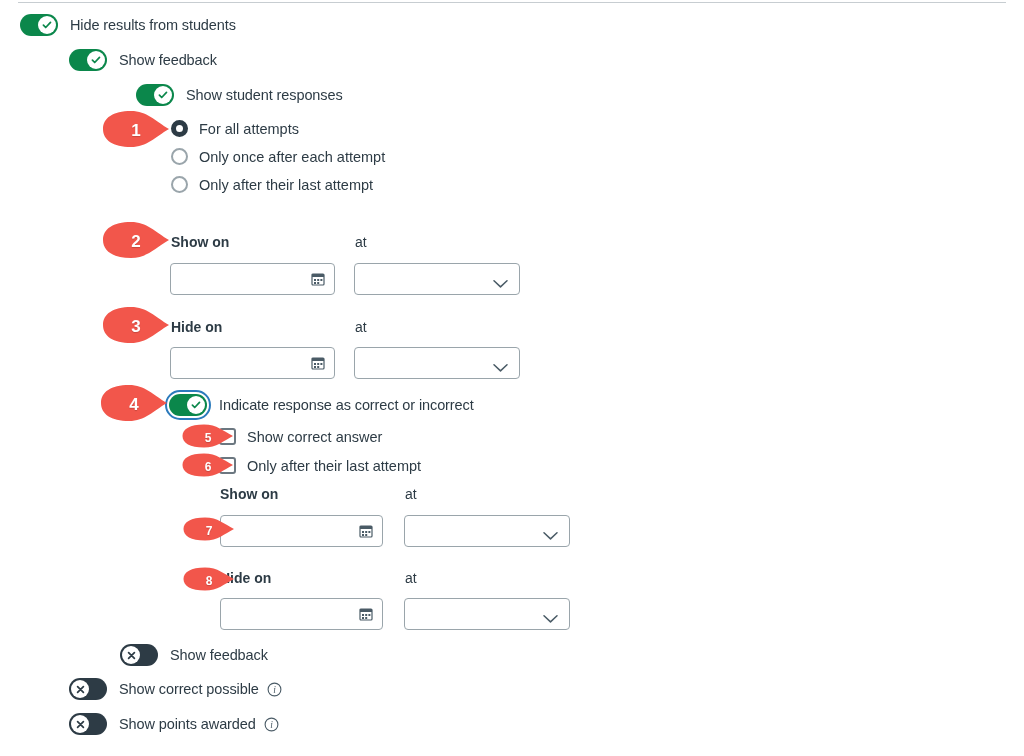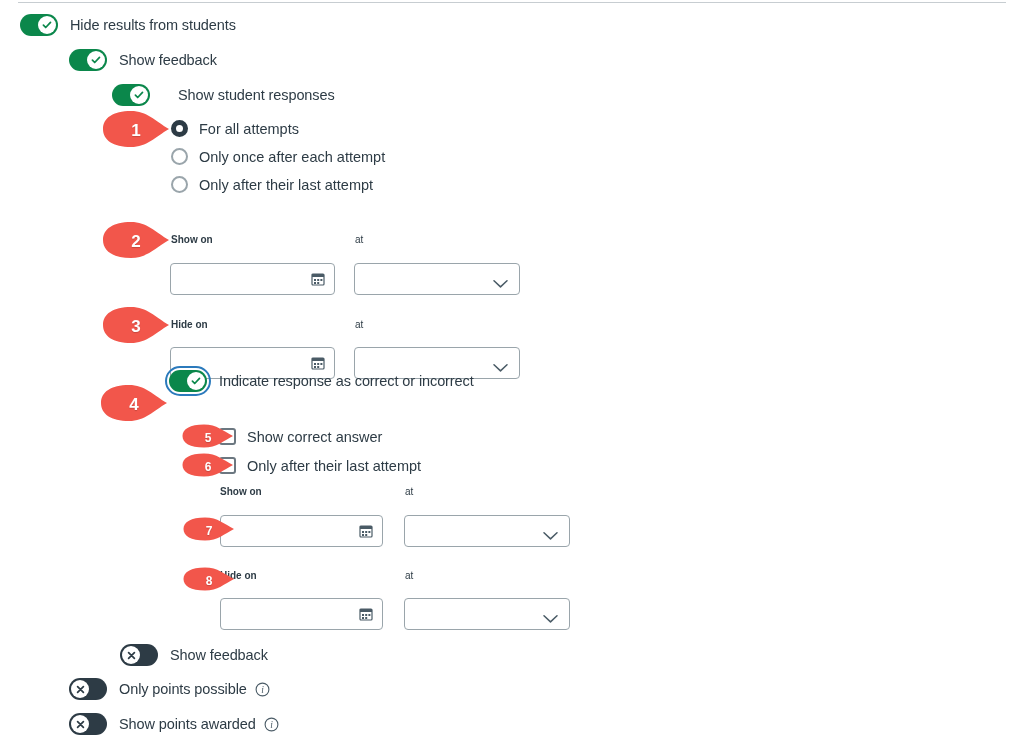--- a/index.html
+++ b/index.html
@@ -125,21 +125,21 @@
   }
   .checkbox-label {
     margin-left: 11px;
     font-size: 14.5px;
     color: #2d3b45;
   }
 
   
   .fld-label {
     position: absolute;
-    font-size: 10px;
+    font-size: 14px;
     font-weight: bold;
     color: #2d3b45;
   }
   .fld-label.plain {
     font-weight: normal;
   }
 
   
   .date-input, .time-select {
     position: absolute;
@@ -234,21 +234,21 @@
     <span class="toggle on">
       <span class="knob">
         <svg width="12" height="12" viewBox="0 0 12 12">
             <path d="M2.4 6.1 L4.7 8.5 L9.5 3.4" stroke="#0b874b" stroke-width="1.7" fill="none" stroke-linecap="round" stroke-linejoin="round"></path>
           </svg>
       </span>
     </span>
     <span class="toggle-label">Show feedback</span>
   </div>
 
-  <div class="row" style="left:112px; top:84px;gap:16px;">
+  <div class="row" style="left:136px; top:84px;">
     <span class="toggle on">
       <span class="knob">
         <svg width="12" height="12" viewBox="0 0 12 12">
             <path d="M2.4 6.1 L4.7 8.5 L9.5 3.4" stroke="#0b874b" stroke-width="1.7" fill="none" stroke-linecap="round" stroke-linejoin="round"></path>
           </svg>
       </span>
     </span>
     <span class="toggle-label">Show student responses</span>
   </div>
 
@@ -308,21 +308,21 @@
   </div>
   <div class="time-select" style="left:354px; top:347px; width:166px;">
     <span class="field-text"></span>
     <span class="chev">
       <svg width="15" height="9" viewBox="0 0 15 9">
           <path d="M1 1.2 L7.5 7.4 L14 1.2" stroke="#4a5b66" stroke-width="1.5" fill="none" stroke-linecap="round" stroke-linejoin="round"></path>
         </svg>
     </span>
   </div>
 
-  <div class="row" style="left:169px; top:370px;">
+  <div class="row" style="left:169px; top:394px;">
     <span class="toggle on focused">
       <span class="knob">
         <svg width="12" height="12" viewBox="0 0 12 12">
             <path d="M2.4 6.1 L4.7 8.5 L9.5 3.4" stroke="#0b874b" stroke-width="1.7" fill="none" stroke-linecap="round" stroke-linejoin="round"></path>
           </svg>
       </span>
     </span>
     <span class="toggle-label">Indicate response as correct or incorrect</span>
   </div>
 
@@ -397,21 +397,21 @@
   </div>
 
   <div class="row" style="left:69px; top:678px;">
     <span class="toggle off">
       <span class="knob">
         <svg width="11" height="11" viewBox="0 0 11 11">
             <path d="M2.6 2.6 L8.4 8.4 M8.4 2.6 L2.6 8.4" stroke="#2d3b45" stroke-width="1.7" stroke-linecap="round"></path>
           </svg>
       </span>
     </span>
-    <span class="toggle-label">Only points possible</span>
+    <span class="toggle-label">Show correct possible</span>
     <span class="info-icon">
       <svg width="15" height="15" viewBox="0 0 15 15">
         <circle cx="7.5" cy="7.5" r="6.4" fill="none" stroke="#4a5b66" stroke-width="1.1"></circle>
         <text x="7.6" y="11" font-family="Liberation Serif, serif" font-style="italic" font-size="9.5" fill="#4a5b66" text-anchor="middle">i</text>
       </svg>
     </span>
   </div>
 
   <div class="row" style="left:69px; top:713px;">
     <span class="toggle off">

